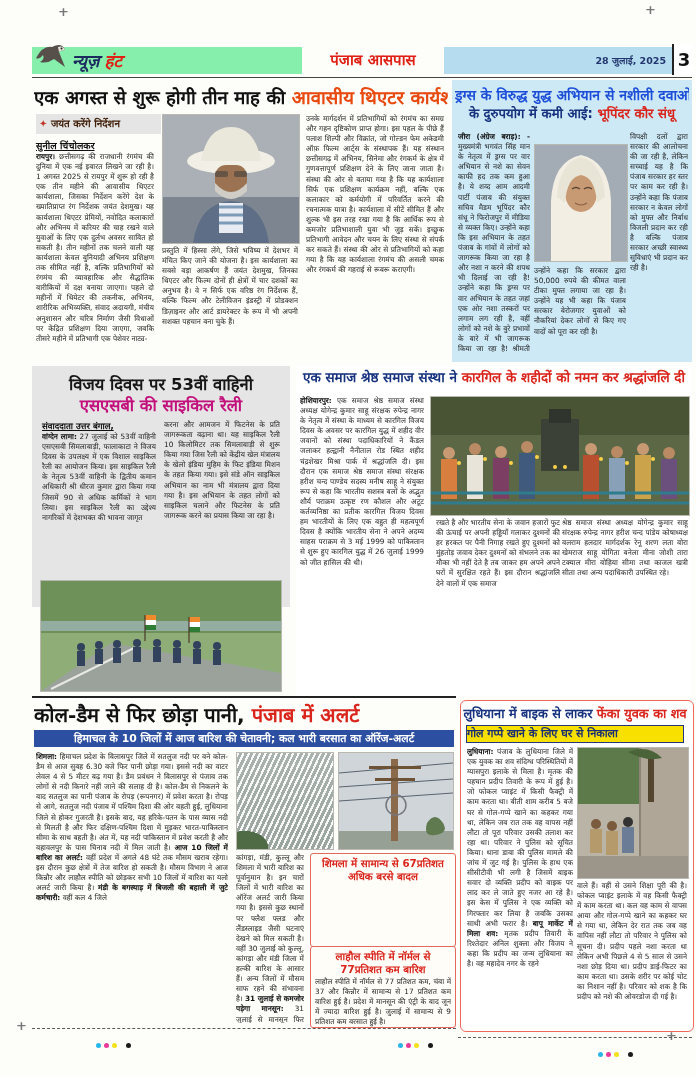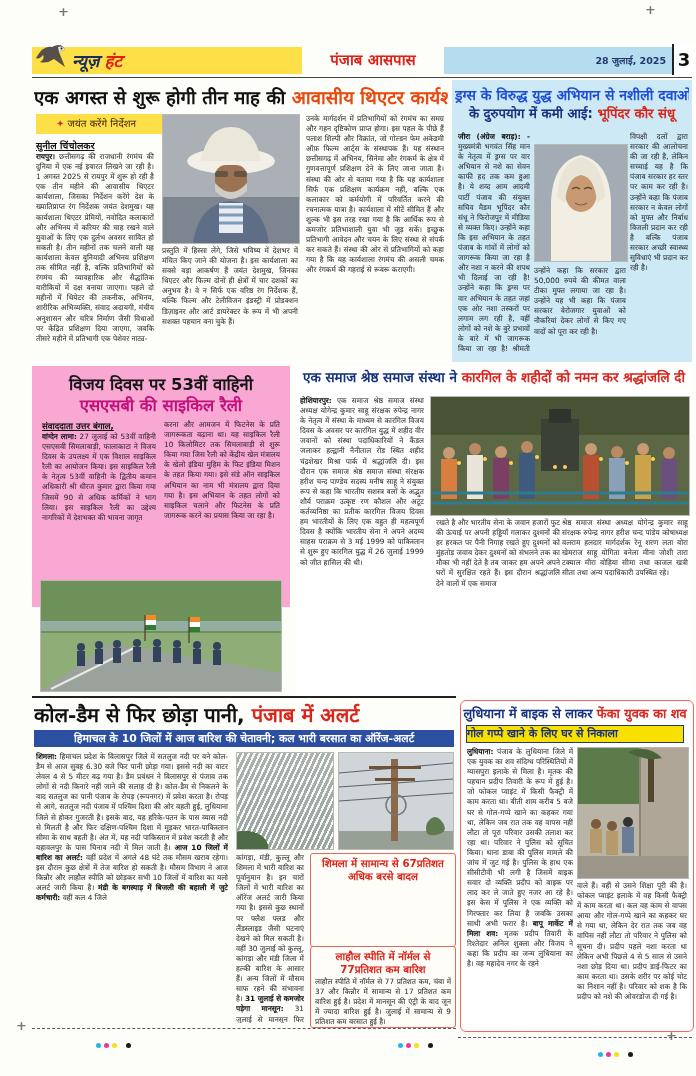--- a/index.html
+++ b/index.html
@@ -17,41 +17,41 @@
   .boxtitle{color:#d9251c;font-weight:bold;font-size:10.3px;line-height:12.5px;text-align:center;margin-bottom:2px;}
 </style>
 </head>
 <body>
 
 <div class="abs crop" style="left:58px;top:4px;">+</div>
 <div class="abs crop" style="left:645px;top:2px;">+</div>
 <div class="abs crop" style="left:16px;top:1018px;">+</div>
 <div class="abs crop" style="left:666px;top:1028px;">+</div>
 
-<div class="abs" style="left:32px;top:47px;width:270px;height:27px;background:#fde047;display:flex;align-items:center;">
+<div class="abs" style="left:32px;top:47px;width:270px;height:27px;background:#86efac;display:flex;align-items:center;">
   <span class="abs" style="left:2px;top:-6px;width:34px;height:30px;">
     <svg viewBox="0 0 34 30" width="34" height="30">
         <path d="M2 17 Q9 4 18 6 Q28 1 31 9 Q27 9 25 11 L31 26 L20 18 Q13 23 6 21 Q11 18 9 14 Q5 19 2 17Z" fill="#57504a"></path>
         <path d="M24 6 Q29 4 31 9 Q27 9 25 11Z" fill="#e8e4dc"></path>
         <circle cx="27.5" cy="7.5" r="1" fill="#222"></circle>
       </svg>
   </span>
   <span style="margin-left:40px;font-size:17px;font-weight:bold;font-style:italic;color:#1b2b5e;">न्यूज़</span>
   <span style="margin-left:5px;font-size:17px;font-weight:bold;font-style:italic;color:#e02015;">हंट</span>
 </div>
 <div class="abs" style="left:302px;top:47px;width:142px;height:27px;line-height:27px;text-align:center;font-size:15px;font-weight:bold;color:#e02015;">पंजाब आसपास</div>
 <div class="abs" style="left:444px;top:47px;width:222px;height:27px;background:#b5ddef;line-height:27px;text-align:right;padding-right:6px;font-size:9.5px;font-weight:bold;color:#23356e;">28 जुलाई, 2025</div>
 <div class="abs" style="left:672px;top:44px;width:20px;height:31px;background:#fff;border-left:2px solid #222;line-height:31px;text-align:center;font-size:18px;font-weight:bold;color:#111;">3</div>
 <div class="abs" style="left:32px;top:77px;width:660px;height:1px;background:#444;"></div>
 
 <div class="abs nowrap" style="left:34px;top:84px;width:414px;font-size:18.5px;font-weight:bold;">
   <span style="color:#111;">एक अगस्त से शुरू होगी तीन माह की</span>
   <span style="color:#e8490f;">आवासीय थिएटर कार्यशाला</span>
 </div>
-<div class="abs" style="left:36px;top:114px;width:122px;height:20px;background:#fde047;line-height:20px;padding-left:20px;font-size:10px;font-weight:normal;color:#42210b;overflow:hidden;white-space:nowrap;">
+<div class="abs" style="left:36px;top:114px;width:122px;height:20px;background:#e5e5e5;line-height:20px;padding-left:3px;font-size:10px;font-weight:bold;color:#42210b;overflow:hidden;white-space:nowrap;">
   <span style="color:#c0392b;">✦</span>
   <span>जयंत करेंगे निर्देशन</span>
 </div>
 <div class="abs" style="left:36px;top:139px;width:122px;font-size:9.5px;font-weight:bold;text-decoration:underline;color:#111;">सुनील चिंचोलकर</div>
 <div class="abs bt" style="left:36px;top:152px;width:118px;height:208px;">
   <b>रायपुर।</b> <span>छत्तीसगढ़ की राजधानी रंगमंच की दुनिया में एक नई इबारत लिखने जा रही है। 1 अगस्त 2025 से रायपुर में शुरू हो रही है एक तीन महीने की आवासीय थिएटर कार्यशाला, जिसका निर्देशन करेंगे देश के ख्यातिप्राप्त रंग निर्देशक जयंत देशमुख। यह कार्यशाला थिएटर प्रेमियों, नवोदित कलाकारों और अभिनय में करियर की चाह रखने वाले युवाओं के लिए एक दुर्लभ अवसर साबित हो सकती है। तीन महीनों तक चलने वाली यह कार्यशाला केवल बुनियादी अभिनय प्रशिक्षण तक सीमित नहीं है, बल्कि प्रतिभागियों को रंगमंच की व्यावहारिक और सैद्धांतिक बारीकियों में दक्ष बनाया जाएगा। पहले दो महीनों में थियेटर की तकनीक, अभिनय, शारीरिक अभिव्यक्ति, संवाद अदायगी, मंचीय अनुशासन और चरित्र निर्माण जैसी विधाओं पर केंद्रित प्रशिक्षण दिया जाएगा, जबकि तीसरे महीने में प्रतिभागी एक पेशेवर नाट्य-</span>
 </div>
 <div class="abs photo" style="left:162px;top:114px;width:136px;height:128px;">
   <svg viewBox="0 0 136 128" preserveAspectRatio="none">
     <rect width="136" height="128" fill="#aab0b5"></rect>
@@ -86,21 +86,21 @@
       <ellipse cx="46" cy="48" rx="16" ry="19" fill="#c89a74"></ellipse>
       <path d="M46 12 Q68 18 70 52 L62 58 Q60 32 46 30 Q32 32 30 58 L22 52 Q24 18 46 12Z" fill="#e9e5d6"></path>
       <path d="M37 44 q4 -3 8 0 M49 44 q4 -3 8 0" stroke="#5a4632" stroke-width="1.4" fill="none"></path>
       <path d="M40 58 q6 4 12 0" stroke="#8a5d45" stroke-width="1.2" fill="none"></path>
     </svg>
   </div>
   <div class="abs bt" style="left:178px;top:52px;width:58px;height:222px;">विपक्षी दलों द्वारा सरकार की आलोचना की जा रही है, लेकिन सच्चाई यह है कि पंजाब सरकार हर स्तर पर काम कर रही है। उन्होंने कहा कि पंजाब सरकार न केवल लोगों को मुफ्त और निर्बाध बिजली प्रदान कर रही है बल्कि पंजाब सरकार अच्छी स्वास्थ्य सुविधाएं भी प्रदान कर रही है।</div>
   <div class="abs bt" style="left:82px;top:186px;width:92px;height:90px;">उन्होंने कहा कि सरकार द्वारा 50,000 रुपये की कीमत वाला टीका मुफ्त लगाया जा रहा है। उन्होंने यह भी कहा कि पंजाब सरकार बेरोजगार युवाओं को नौकरियां देकर लोगों से किए गए वादों को पूरा कर रही है।</div>
 </div>
 
-<div class="abs" style="left:32px;top:366px;width:258px;height:241px;background:#f9a8d4;">
+<div class="abs" style="left:32px;top:366px;width:258px;height:241px;background:#e5e5e5;">
   <div class="abs nowrap" style="left:4px;top:6px;width:250px;text-align:center;font-size:16.5px;font-weight:bold;color:#161616;">विजय दिवस पर 53वीं वाहिनी</div>
   <div class="abs nowrap" style="left:4px;top:27px;width:250px;text-align:center;font-size:16.5px;font-weight:bold;color:#c2117c;">एसएसबी की साइकिल रैली</div>
   <div class="abs" style="left:10px;top:54px;width:114px;font-size:8.5px;font-weight:bold;text-decoration:underline;color:#111;">संवाददाता उत्तर बंगाल,</div>
   <div class="abs bt" style="left:10px;top:66px;width:114px;height:144px;">
     <b>वांग्देन लामा:</b> <span>27 जुलाई को 53वीं वाहिनी एसएसबी सिमलाबाड़ी, फालाकाटा ने विजय दिवस के उपलक्ष्य में एक विशाल साइकिल रैली का आयोजन किया। इस साइकिल रैली के नेतृत्व 53वीं वाहिनी के द्वितीय कमान अधिकारी श्री धीरज कुमार द्वारा किया गया जिसमें 90 से अधिक कर्मिकों ने भाग लिया। इस साइकिल रैली का उद्देश्य नागरिकों में देशभक्त की भावना जागृत</span>
   </div>
   <div class="abs bt" style="left:132px;top:54px;width:116px;height:156px;">करना और आमजन में फिटनेस के प्रति जागरूकता बढ़ाना था। यह साइकिल रैली 10 किलोमिटर तक सिमलाबाड़ी से शुरू किया गया जिस रैली को केंद्रीय खेल मंत्रालय के खेलो इंडिया मुहिम के फिट इंडिया मिशन के तहत किया गया। इसे संडे ऑन साइकिल अभियान का नाम भी मंत्रालय द्वारा दिया गया है। इस अभियान के तहत लोगों को साइकिल चलाने और फिटनेस के प्रति जागरूक करने का प्रयास किया जा रहा है।</div>
   <div class="abs photo" style="left:8px;top:214px;width:240px;height:110px;">
     <svg viewBox="0 0 240 110" preserveAspectRatio="none">
       <rect width="240" height="110" fill="#8fae77"></rect>

